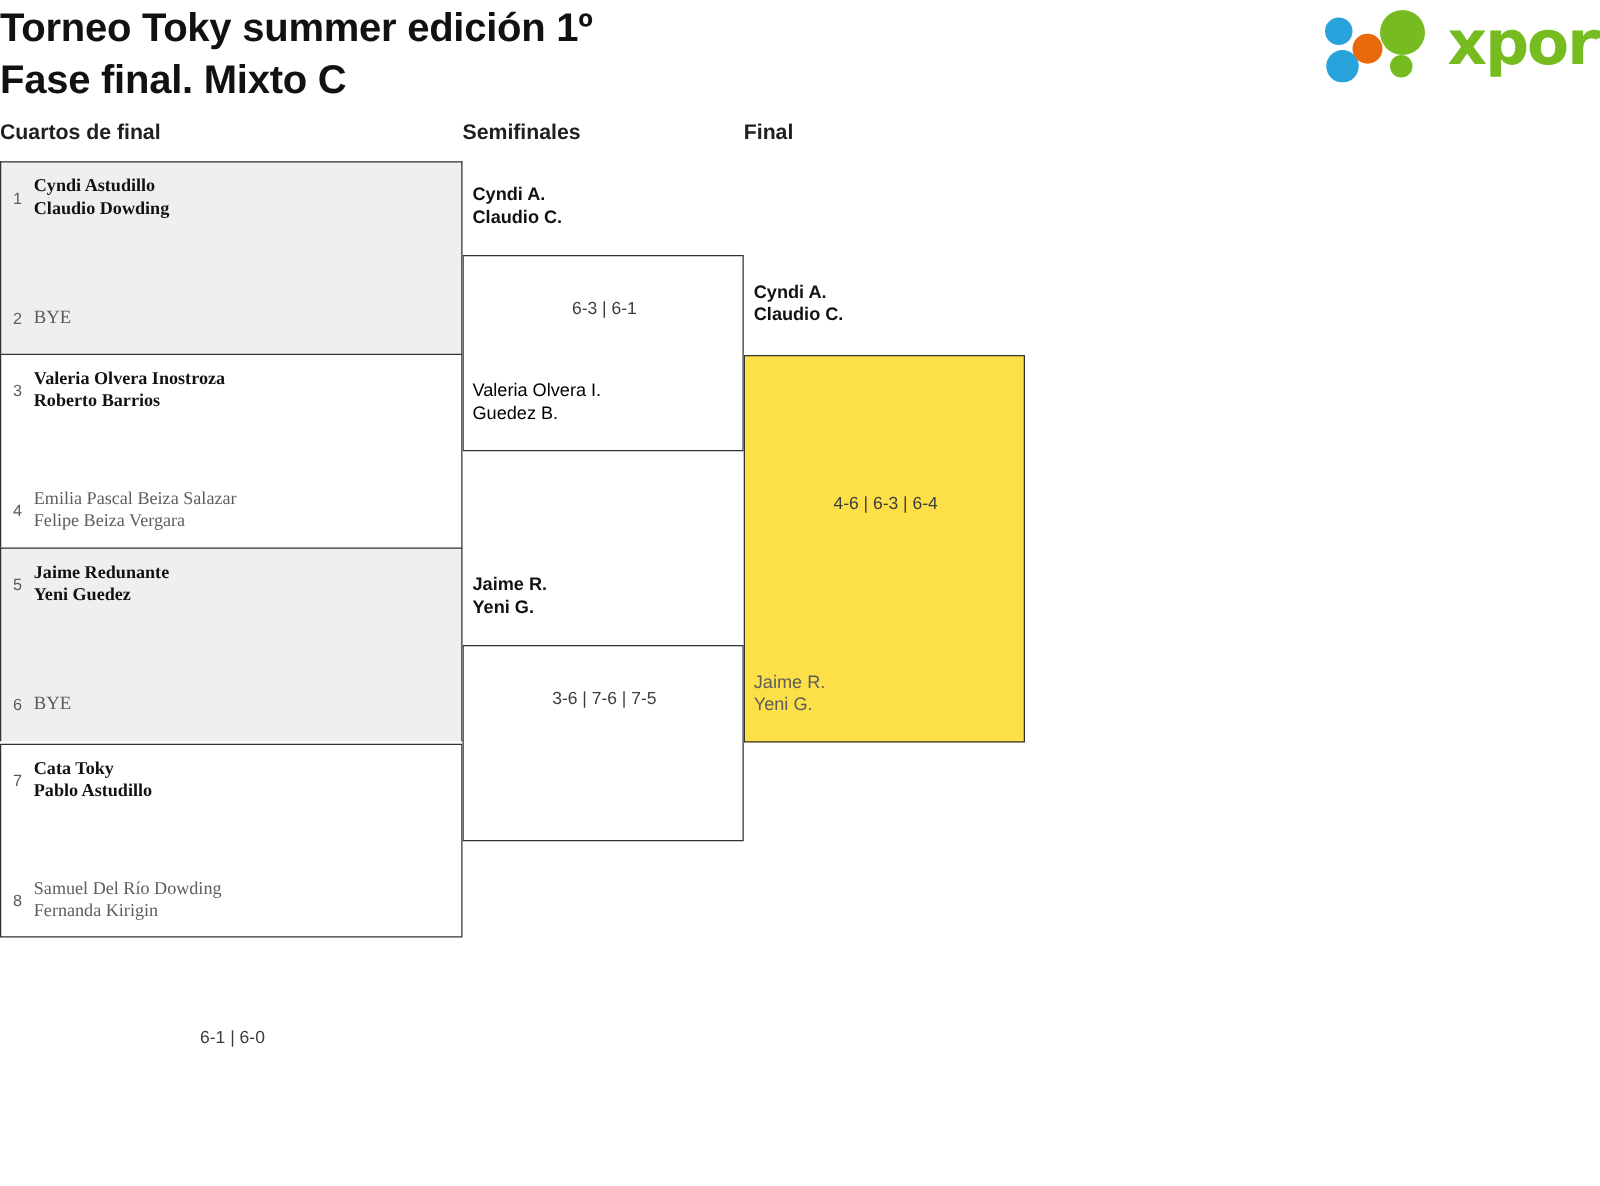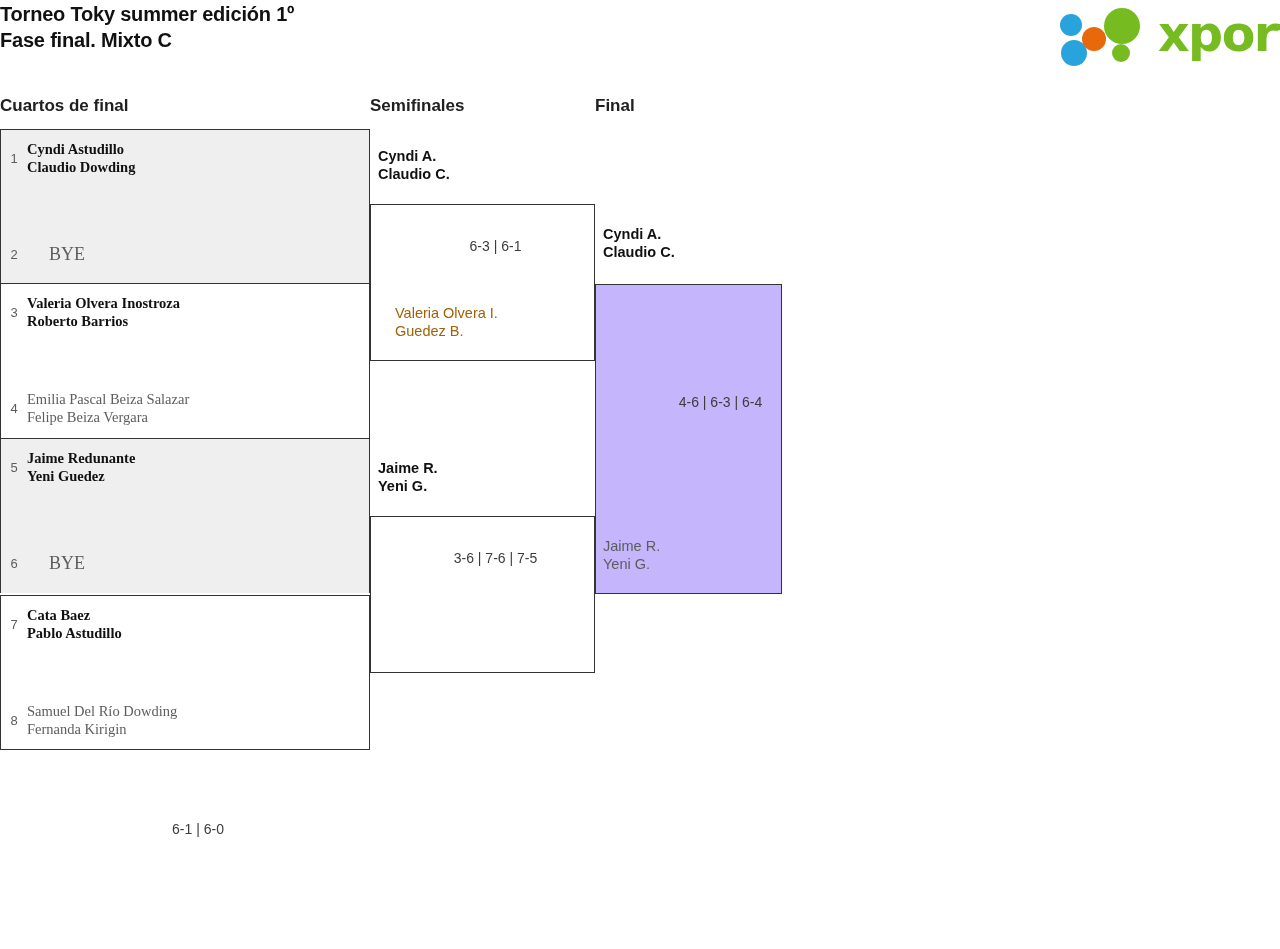--- a/index.html
+++ b/index.html
@@ -21,21 +21,21 @@
   
   .page-header {
     position: absolute;
     left: 0; top: 0;
     width: 1280px;
     height: 80px;
   }
   .title-block {
     position: absolute;
     left: 0; top: 2px;
-    font-size: 20px;
+    font-size: 32px;
     font-weight: 700;
     line-height: 1.28;
     letter-spacing: -0.2px;
     color: #111111;
     white-space: nowrap;
   }
   .title-line { display: block; }
 
   
   .logo {
@@ -125,31 +125,30 @@
     color: #5d5d5d;
     font-weight: 400;
     white-space: nowrap;
     font-family: Liberation Serif, serif;
   }
   .names.winner {
     color: #111111;
     font-weight: 700;
   }
   .names .n2 { display: block; }
-  .names.bye-label { font-size: 18px; margin-left: 22px; }
+  .names.bye-label { font-size: 15px; }
 
   .score {
     position: absolute;
     left: 26px;
     width: 318px;
     text-align: center;
     font-size: 14px;
     color: #3c3c3c;
     white-space: nowrap;
-    margin-left: 12px;
   }
   .qf .score { top: 225px; }
 
   
   .sf-box {
     position: absolute;
     left: 370px;
     width: 225px;
     border: 1px solid #333333;
     background: #ffffff;
@@ -169,35 +168,35 @@
 
   .sf-label {
     position: absolute;
     left: 378px;
     width: 215px;
     font-size: 14.5px;
     line-height: 1.26;
     white-space: nowrap;
   }
   .sf-label.winner { color: #111111; font-weight: 700; }
-  .sf-label.loser  { color: #a16207; font-weight: 400; margin-left: 17px; }
+  .sf-label.loser  { color: #000000; font-weight: 400; }
   #sf-top-0 { top: 147px; }
   #sf-bot-0 { top: 304px; }
   #sf-top-1 { top: 459px; }
   #sf-bot-1 { top: 616px; }
 
   
   .fn-box {
     position: absolute;
     left: 595px;
     top: 284px;
-    width: 187px;
+    width: 225px;
     height: 310px;
     border: 1px solid #333333;
-    background: #c4b5fd;
+    background: #fde047;
   }
   .fn-box .score {
     position: absolute;
     left: 0;
     width: 225px;
     top: 109px;
     text-align: center;
     font-size: 14px;
     color: #3c3c3c;
   }
@@ -291,21 +290,21 @@
       <span class="names bye-label">
         <span class="n1">BYE</span>
       </span>
     </div>
   </div>
 
   <div class="qf last" id="qf-3">
     <div class="team top">
       <span class="seed">7</span>
       <span class="names winner">
-        <span class="n1">Cata Baez</span>
+        <span class="n1">Cata Toky</span>
         <span class="n2">Pablo Astudillo</span>
       </span>
     </div>
     <div class="score">6-1 | 6-0</div>
     <div class="team bottom">
       <span class="seed">8</span>
       <span class="names">
         <span class="n1">Samuel Del Río Dowding</span>
         <span class="n2">Fernanda Kirigin</span>
       </span>

